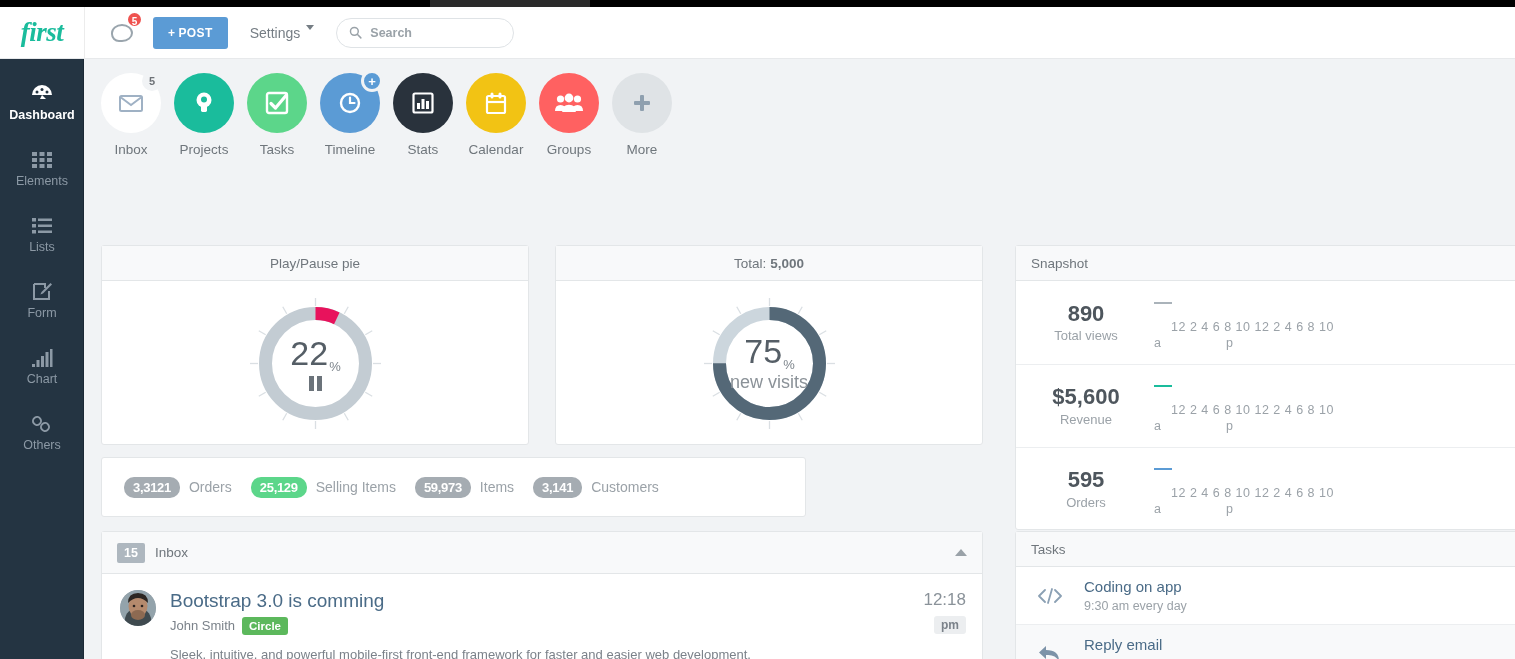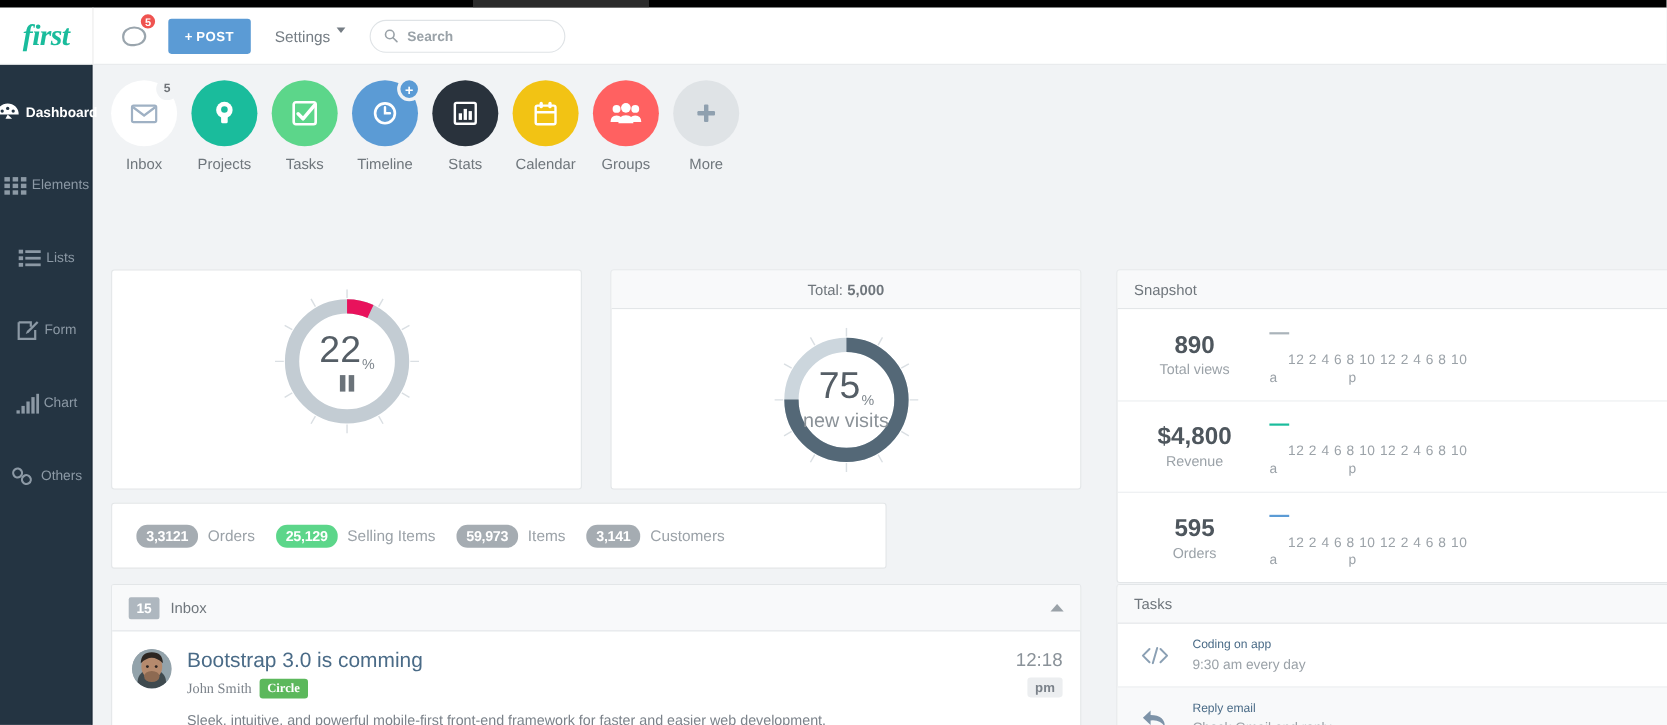--- a/index.html
+++ b/index.html
@@ -66,21 +66,21 @@
   }
   #search-input::placeholder { color:#9aa2a8; font-weight:bold; }
 
   
   #sidebar {
     position:absolute; top:59px; left:0; width:84px; height:600px;
     background:#243442; border-right:1px solid #1c2935;
     padding-top:10px;
   }
   .side-item {
-    width:84px; height:66px; display:flex; flex-direction:row;
+    width:84px; height:66px; display:flex; flex-direction:column;
     align-items:center; justify-content:center; gap:4px; cursor:pointer;
     color:#8c99a5; text-decoration:none;
   }
   .side-item.active { color:#ffffff; }
   .side-item .s-label { font-size:12.5px; }
   .side-item.active .s-label { font-weight:bold; }
   .side-icon { height:22px; display:flex; align-items:flex-end; }
 
   
   #content { position:absolute; top:59px; left:85px; width:1430px; height:600px; }
@@ -144,21 +144,21 @@
   }
   .collapse-caret { width:0;height:0;border-left:6px solid transparent;border-right:6px solid transparent;border-bottom:7px solid #9aa2a8; cursor:pointer; }
 
   .mail-row { display:flex; padding:16px 16px 14px 18px; position:relative; }
   .avatar-img {
     width:36px; height:36px; border-radius:50%; flex:none; margin-right:14px; overflow:hidden;
     background:#9aa5ad;
   }
   .mail-main { flex:1; }
   .mail-title { font-size:19px; color:#4a6b87; line-height:1.15; }
-  .mail-meta { margin-top:5px; display:flex; align-items:center; gap:7px;font-family:Liberation Serif, serif; }
+  .mail-meta { margin-top:5px; display:flex; align-items:center; gap:7px; }
   .mail-from { font-size:13px; color:#7b828a; }
   .tag { font-size:11.5px; font-weight:bold; color:#fff; padding:3px 7px; border-radius:3px; }
   .tag.green { background:#5cb85c; }
   .mail-excerpt { margin-top:12px; font-size:13px; color:#7b828a; }
   .mail-time { width:56px; text-align:right; flex:none; }
   .mt-num { font-size:17px; color:#8a9299; display:block; }
   .mt-unit {
     display:inline-block; margin-top:6px; background:#eceef0; color:#7b828a;
     font-size:12px; font-weight:bold; border-radius:3px; padding:2px 7px;
   }
@@ -178,21 +178,21 @@
   }
   .spark-ampm { position:absolute; left:18px; top:44px; width:300px; font-size:12.5px; color:#9ba2a8; }
   .spark-ampm .a { position:absolute; left:0; }
   .spark-ampm .p { position:absolute; left:72px; }
 
   #tasks-panel { position:absolute; left:930px; top:472px; width:600px; height:210px; }
   .task-row { display:flex; align-items:center; height:57px; padding:0 18px; gap:18px; }
   .task-row + .task-row { border-top:1px solid #eceef0; }
   .task-row.alt { background:#f8f9fa; }
   .task-ico { width:32px; display:flex; justify-content:center; color:#8ba0b4; }
-  .task-title { font-size:11px; color:#4a6b87; line-height:1.2; }
+  .task-title { font-size:15px; color:#4a6b87; line-height:1.2; }
   .task-sub { font-size:12.5px; color:#9ba2a8; margin-top:3px; }
 </style>
 </head>
 <body>
 
 <div id="browser-strip">
   <div class="seg"></div>
 </div>
 
 <div id="topnav">
@@ -409,20 +409,21 @@
               <rect x="10" y="4" width="4" height="16" rx="1"></rect>
               <rect x="4" y="10" width="16" height="4" rx="1"></rect>
             </g>
         </svg>
       </div>
       <span class="l-label">More</span>
     </div>
   </div>
 
   <div class="panel" id="pie1">
+    <div class="panel-head centered">Play/Pause pie</div>
     <div class="pie-body">
       <div class="dial">
         <svg width="131" height="131" viewBox="0 0 131 131">
           <g stroke="#dadfe3" stroke-width="1.3">
             <line x1="65.5" y1="0" x2="65.5" y2="8"></line>
             <line x1="98.25" y1="8.77" x2="94.25" y2="15.7"></line>
             <line x1="122.23" y1="32.75" x2="115.3" y2="36.75"></line>
             <line x1="131" y1="65.5" x2="123" y2="65.5"></line>
             <line x1="122.23" y1="98.25" x2="115.3" y2="94.25"></line>
             <line x1="98.25" y1="122.23" x2="94.25" y2="115.3"></line>
@@ -547,21 +548,21 @@
         <div class="spark-axis">12 2  4  6  8  10 12 2  4  6  8  10</div>
         <div class="spark-ampm">
           <span class="a">a</span>
           <span class="p">p</span>
         </div>
       </div>
     </div>
 
     <div class="snap-row">
       <div class="snap-left">
-        <div class="snap-val">$4,800</div>
+        <div class="snap-val">$5,600</div>
         <div class="snap-lbl">Revenue</div>
       </div>
       <div class="snap-spark">
         <div class="spark-line" style="background:#1abc9c"></div>
         <div class="spark-axis">12 2  4  6  8  10 12 2  4  6  8  10</div>
         <div class="spark-ampm">
           <span class="a">a</span>
           <span class="p">p</span>
         </div>
       </div>

